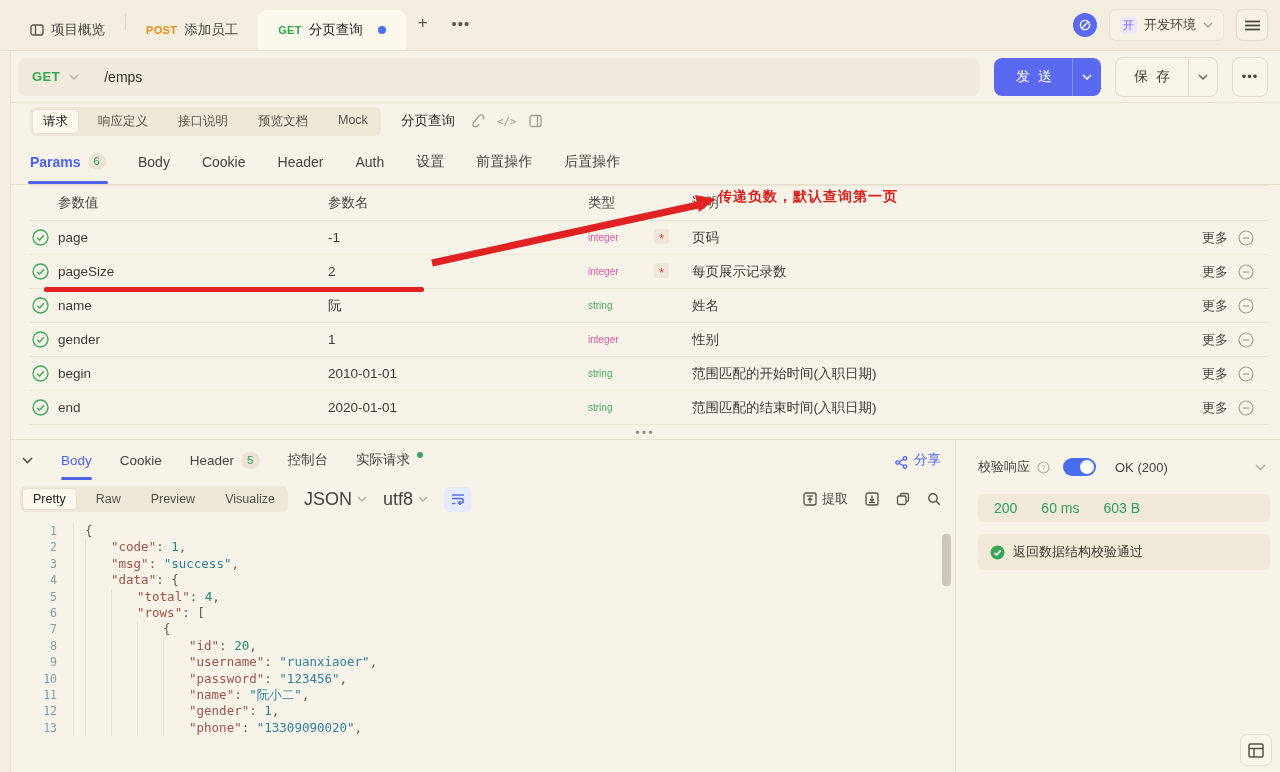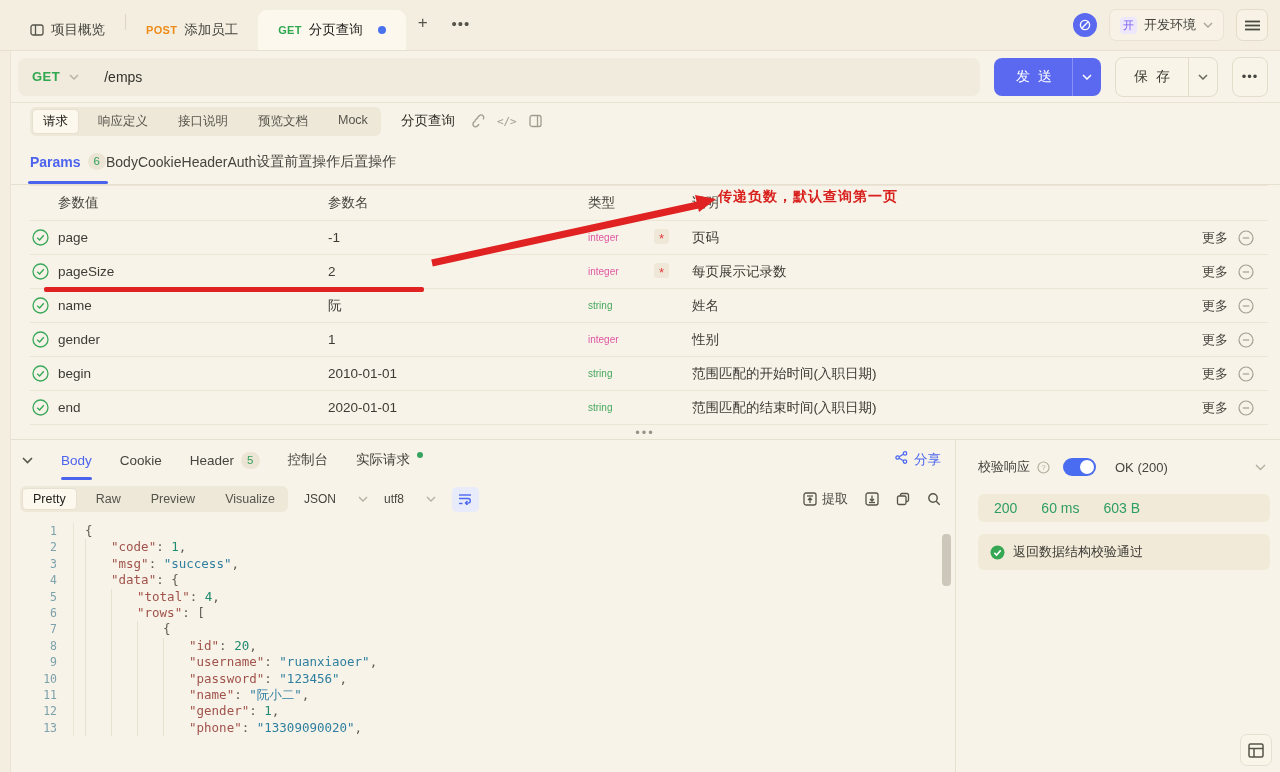--- a/index.html
+++ b/index.html
@@ -42,21 +42,21 @@
 
   
   .moderow{height:36px;flex:none;display:flex;align-items:center;gap:12px;padding-left:20px;margin-left:10px}
   .segbar{background:#eee8d9;border-radius:6px;padding:3px;display:flex;gap:10px}
   .seg{font-size:12.5px;padding:3px 10px;border-radius:4px;color:#55544a;cursor:pointer;white-space:nowrap}
   .seg.active{background:#fcf8ee;color:#23221d;box-shadow:0 0 0 1px #e7e0d0}
   .endpoint-name{font-size:13.5px;color:#2f2e28;margin-left:8px}
   .mode-icons{display:flex;align-items:center;gap:12px;margin-left:4px;color:#a09c8e}
 
   
-  .paramtabs{height:45px;flex:none;border-bottom:1px solid #e7e0d1;display:flex;align-items:stretch;padding-left:20px;margin-left:10px}
+  .paramtabs{height:45px;flex:none;border-bottom:1px solid #e7e0d1;display:flex;align-items:stretch;gap:32px;padding-left:20px;margin-left:10px}
   .ptab{font-size:14px;color:#45443e;display:flex;align-items:center;gap:7px;position:relative;cursor:pointer}
   .ptab.active{color:#4c63ee;font-weight:bold}
   .ptab.active::after{content:'';position:absolute;left:-2px;right:-2px;bottom:0;height:3px;background:#4c63ee;border-radius:2px}
   .badge{background:#ece5d5;border-radius:9px;padding:0 6px;font-size:11.5px;color:#2fa05a;line-height:17px;font-weight:normal}
 
   
   .query-head{height:40px;flex:none;display:flex;align-items:center;padding-left:30px;font-size:13.5px;color:#55544b}
   .ptable{margin-left:30px;margin-right:12px;flex:none;border-top:1px solid #ece5d6}
   .trow{display:grid;grid-template-columns:28px 270px 260px 66px 38px 1fr 78px;align-items:center;height:33px;border-bottom:1px solid #ece5d6;font-size:13.5px;color:#3c3b35}
   .trow.head{height:34px;color:#45443e}
@@ -74,23 +74,23 @@
 
   
   .response{flex:1;display:flex;border-top:1px solid #e7e0d1;margin-left:10px;min-height:0}
   .resp-left{flex:1;min-width:0;display:flex;flex-direction:column;border-right:1px solid #e7e0d1}
   .rtabs{height:40px;flex:none;display:flex;align-items:stretch;gap:28px;padding:0 14px 0 12px}
   .collapse{align-self:center;display:flex;cursor:pointer}
   .rtab{font-size:13.5px;color:#45443e;display:flex;align-items:center;gap:7px;position:relative;cursor:pointer}
   .rtab.active{color:#4c63ee}
   .rtab.active::after{content:'';position:absolute;left:0;right:0;bottom:0;height:3px;background:#4c63ee;border-radius:2px}
   .dot-green{width:6px;height:6px;border-radius:50%;background:#36a35f;margin-top:-10px}
-  .share{margin-left:auto;align-self:center;display:flex;align-items:flex-start;gap:6px;color:#4c68f0;font-size:13.5px;cursor:pointer}
+  .share{margin-left:auto;align-self:center;display:flex;align-items:flex-end;gap:6px;color:#4c68f0;font-size:13.5px;cursor:pointer}
   .rtools{height:38px;flex:none;display:flex;align-items:center;gap:16px;padding:0 14px 0 10px}
-  .fmt{font-size:12px;color:#45443e;display:flex;align-items:center;gap:22px;cursor:pointer}
+  .fmt{font-size:18px;color:#45443e;display:flex;align-items:center;gap:5px;cursor:pointer}
   .wrap-btn{width:27px;height:25px;background:#e7ebfa;border-radius:5px;display:flex;align-items:center;justify-content:center;cursor:pointer}
   .rtools-right{margin-left:auto;display:flex;align-items:center;gap:17px;color:#55544a}
   .tool-item{display:flex;align-items:center;gap:5px;font-size:13px;color:#45443e;cursor:pointer}
 
   .code{flex:1;position:relative;overflow:hidden;padding-top:5px;font-family:"DejaVu Sans Mono","Liberation Mono",monospace;font-size:12.5px}
   .code-line{display:flex;height:16.4px;line-height:16.4px}
   .gutter{width:64px;flex:none;box-sizing:border-box;text-align:right;padding-right:16px;color:#7ba1ac;font-size:11.5px;border-right:1px solid #ece5d5}
   .lcontent{padding-left:11px;display:flex;white-space:pre}
   .ind{width:25px;flex:none;border-left:1px solid #e8e1d1}
   .tk-p{color:#5d5c54}.tk-k{color:#a0534b}.tk-s{color:#2e7f9f}.tk-n{color:#1f8a70}

